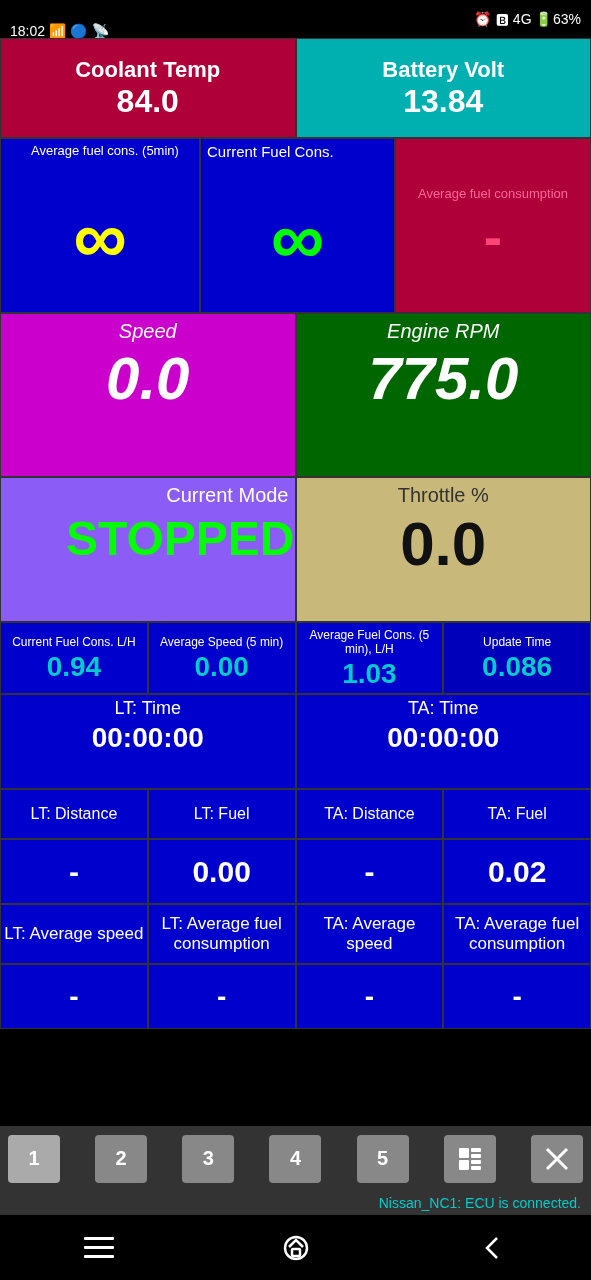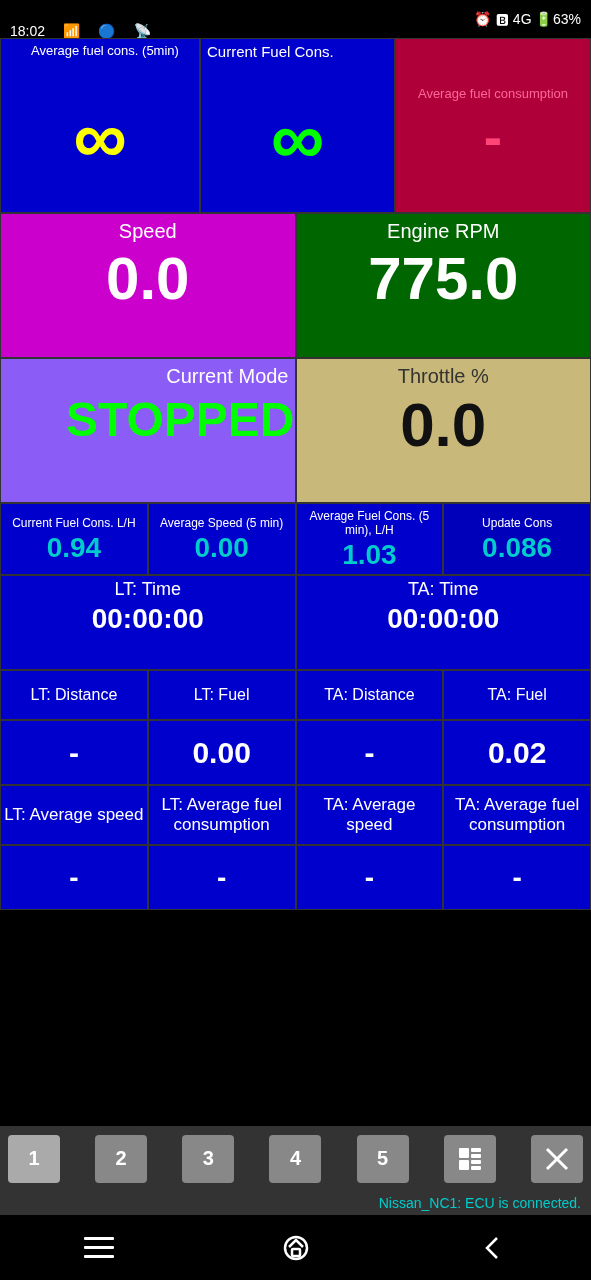--- a/index.html
+++ b/index.html
@@ -16,21 +16,21 @@
       background: #000;
       height: 38px;
       display: flex;
       align-items: center;
       justify-content: space-between;
       padding: 0 10px;
       font-size: 14px;
       color: white;
       flex-shrink: 0;
     }
-    .status-left { display: flex; align-items: flex-end; gap: 18px; margin-top: 24px; }
+    .status-left { display: flex; align-items: flex-end; gap: 4px; margin-top: 24px; }
     .status-right { display: flex; align-items: center; gap: 4px; }
     .main-content {
       flex: 1;
       display: flex;
       flex-direction: column;
     }
     
     .row-header {
       display: flex;
       height: 100px;
@@ -131,21 +131,22 @@
       padding: 4px;
     }
     .avg-fuel-right-value {
       font-size: 55px;
       color: #ff4477;
       font-weight: bold;
     }
     
     .row-speed-rpm {
       display: flex;
-      height: 145px;
+      height: 164px;
+      font-style: italic;
     }
     .speed-cell {
       flex: 1;
       background: #cc00cc;
       border: 1px solid #333;
       display: flex;
       flex-direction: column;
       align-items: center;
       justify-content: flex-start;
     }
@@ -426,20 +427,30 @@
   <div class="status-right">
     <span>⏰</span>
     <span>🅱</span>
     <span>4G</span>
     <span>🔋<span>63</span>%</span>
   </div>
 </div>
 
 <div class="main-content">
 
+  <div class="row-header">
+    <div class="coolant-temp-header">
+      <span class="section-title">Coolant Temp</span>
+      <span class="section-value-large">84.0</span>
+    </div>
+    <div class="battery-volt-header">
+      <span class="section-title">Battery Volt</span>
+      <span class="section-value-large">13.84</span>
+    </div>
+  </div>
 
   <div class="row-fuel">
     <div class="avg-fuel-cell">
       <span class="avg-fuel-label">Average fuel cons. (5min)</span>
       <div class="avg-fuel-value">
         <span style="font-size:75px; line-height:1;">∞</span>
       </div>
     </div>
     <div class="curr-fuel-cell">
       <span class="curr-fuel-label">Current Fuel Cons.</span>
@@ -482,21 +493,21 @@
     </div>
     <div class="stat-cell">
       <span class="stat-label">Average Speed (5 min)</span>
       <span class="stat-value">0.00</span>
     </div>
     <div class="stat-cell">
       <span class="stat-label">Average Fuel Cons. (5 min), L/H</span>
       <span class="stat-value">1.03</span>
     </div>
     <div class="stat-cell update-time">
-      <span class="stat-label">Update Cons</span>
+      <span class="stat-label">Update Time</span>
       <span class="stat-value">0.086</span>
     </div>
   </div>
 
   <div class="row-lt-ta-time">
     <div class="lt-time-cell">
       <span class="lt-ta-title">LT: Time</span>
       <span class="lt-ta-time-value">00:00:00</span>
     </div>
     <div class="lt-time-cell">

